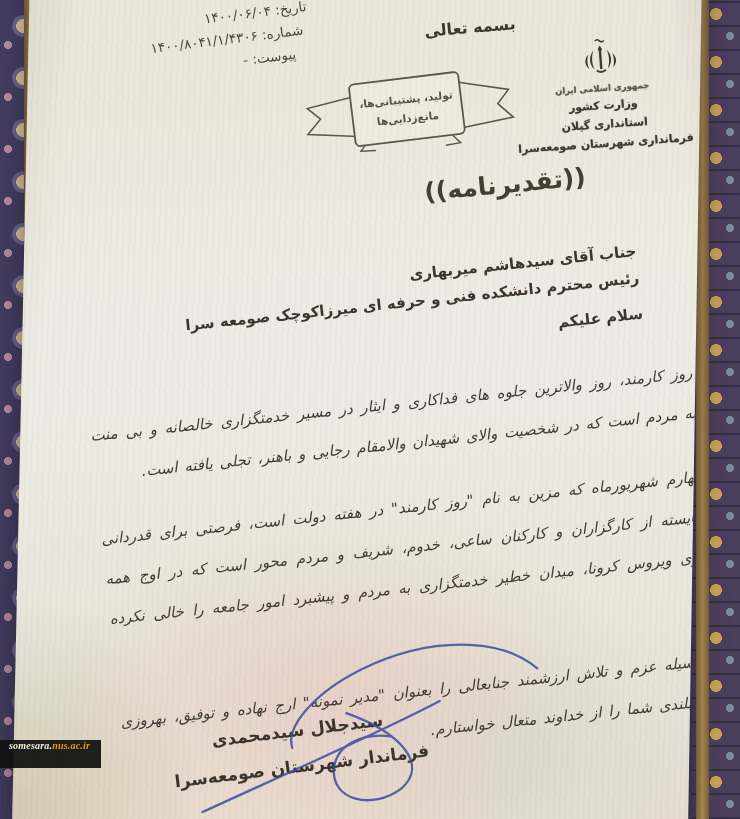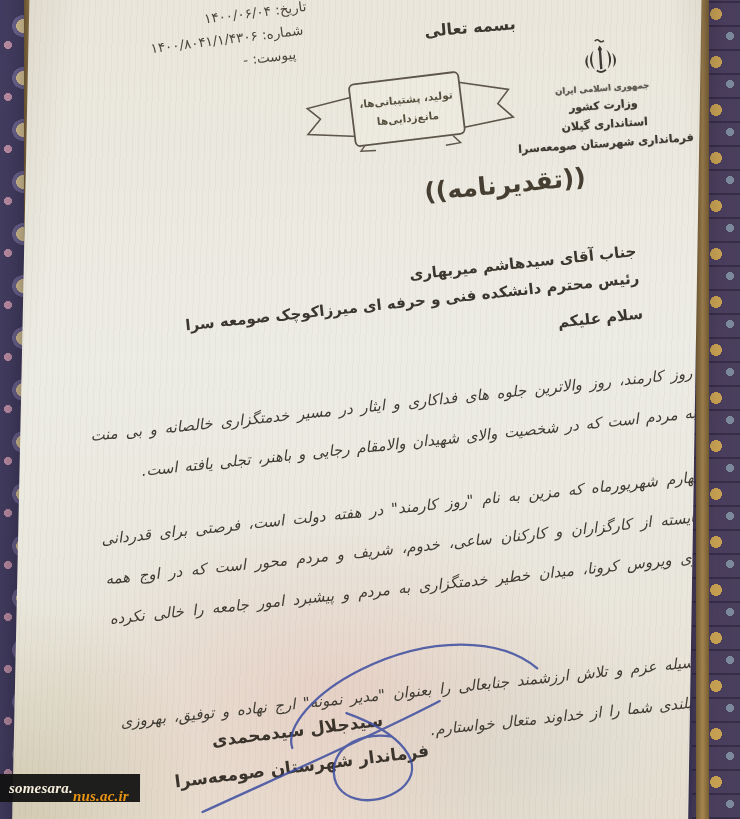--- a/index.html
+++ b/index.html
@@ -75,25 +75,25 @@
     font-size:15px;font-style:italic;color:#3f3b33;line-height:40px;
     text-align:justify;word-spacing:2px;letter-spacing:.3px;}
   .letter-body p{margin:0 0 24px 0;}
   .letter-body p:last-child{margin-bottom:0;}
   
   .sig-text{position:absolute;left:112px;top:742px;width:375px;text-align:center;direction:rtl;
     transform:rotate(-7deg);font-size:17px;font-weight:bold;color:#3a342c;line-height:36px;z-index:2;}
   .sig-scribble{position:absolute;left:140px;top:678px;width:440px;height:165px;
     transform:rotate(-5deg);z-index:3;}
   
-  .watermark{position:absolute;left:0;top:774px;height:28px;z-index:20;
-    background:rgba(18,18,18,.94);display:flex;align-items:center;padding:0 11px 0 9px;
-    font-family:"Liberation Serif",serif;font-style:italic;font-weight:bold;font-size:15px;letter-spacing:.2px;}
+  .watermark{position:absolute;left:0;top:740px;height:28px;z-index:20;
+    background:rgba(18,18,18,.94);display:flex;align-items:flex-start;padding:0 11px 0 9px;
+    font-family:"Liberation Serif",serif;font-style:italic;font-weight:bold;font-size:10px;letter-spacing:.2px;}
   .wm-prefix{color:#f5eedb;}
-  .wm-suffix{color:#ea9413;margin-top:16px;}
+  .wm-suffix{color:#ea9413;}
 </style>
 </head>
 <body>
 
 <div class="carpet-right"></div>
 <div class="gold-left"></div>
 <div class="gold-right"></div>
 
 <div class="paper-wrap">
   <div class="paper">

